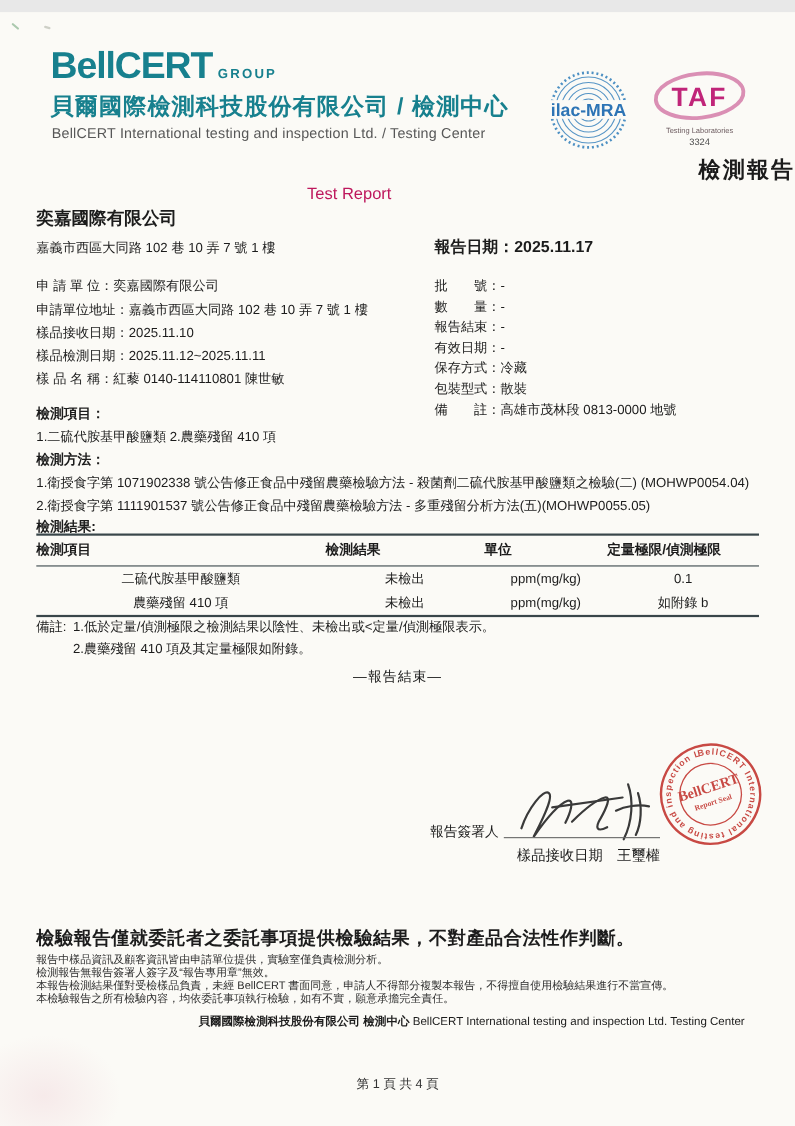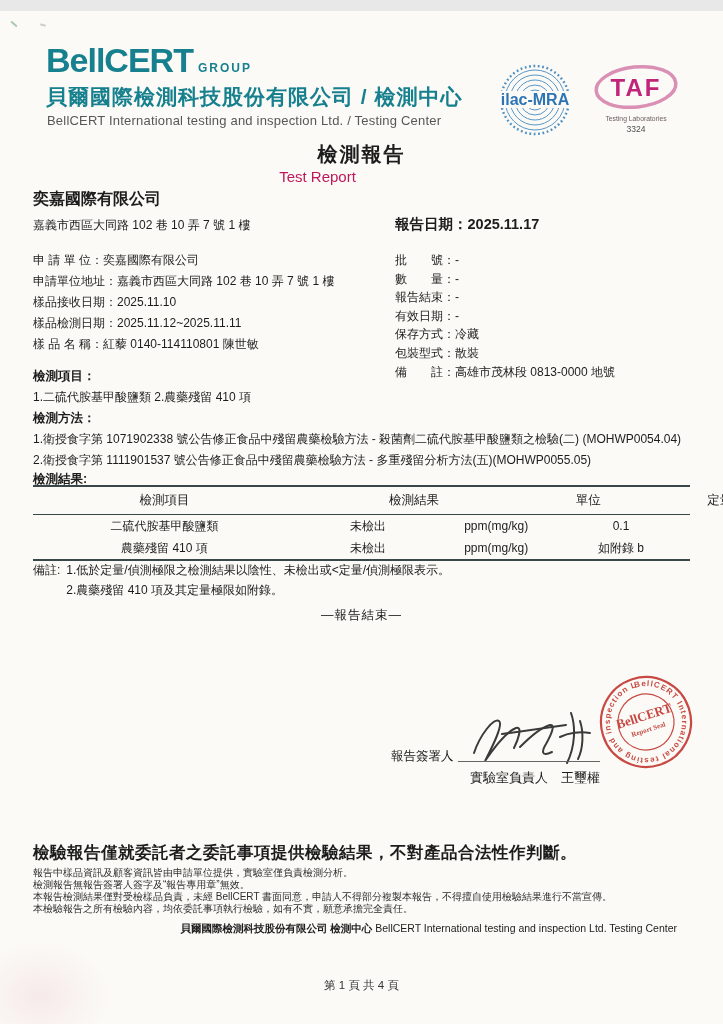--- a/index.html
+++ b/index.html
@@ -13,42 +13,42 @@
     font-family:"Liberation Sans","DejaVu Sans",sans-serif;color:var(--ink);
     overflow:hidden;margin:11px auto;padding-left:40px;
   }
   .abs{position:absolute;}
   
   .brand{left:46px;top:30px;color:var(--teal);font-weight:bold;font-size:34px;letter-spacing:-1px;}
   .brand .grp{font-size:12px;letter-spacing:2px;font-weight:bold;margin-left:5px;}
   .co-zh{left:46px;top:72px;color:var(--teal);font-weight:bold;font-size:21px;letter-spacing:1px;}
   .co-en{left:47px;top:102px;color:var(--gray);font-size:13px;letter-spacing:.2px;}
   
-  .title-zh{left:0;top:130px;width:723px;text-align:center;font-size:20px;font-weight:bold;letter-spacing:2px;}
+  .title-zh{left:0;top:130px;width:723px;text-align:right;font-size:20px;font-weight:bold;letter-spacing:2px;}
   .title-en{left:0;top:157px;width:635px;text-align:center;font-size:15px;font-weight:500;color:#be185d;}
   
   .client-name{left:33px;top:178px;font-size:16px;font-weight:bold;}
   .client-addr{left:33px;top:206px;font-size:12px;}
   .rep-no{left:395px;top:180px;font-size:14.5px;font-weight:bold;}
   .rep-date{left:395px;top:204px;font-size:14.5px;font-weight:bold;}
   
   .info-l{left:33px;top:239px;font-size:12px;line-height:21px;width:360px;}
   .info-r{left:395px;top:240px;font-size:12px;line-height:18.6px;width:320px;}
   .info-line span{white-space:pre;}
   
   .h-items{left:33px;top:357px;font-size:12.5px;font-weight:bold;}
   .l-items{left:33px;top:378px;font-size:12px;}
   .h-methods{left:33px;top:399px;font-size:12.5px;font-weight:bold;}
   .l-m1{left:33px;top:420px;font-size:12px;}
   .l-m2{left:33px;top:441px;font-size:12px;}
   .h-results{left:33px;top:460px;font-size:12.5px;font-weight:bold;}
   
   .results-table{left:33px;top:474px;width:657px;border-top:2px solid var(--rule);border-bottom:2px solid var(--rule);}
   .rt-head{display:grid;grid-template-columns:40% 22% 17% 21%;height:28px;align-items:center;
-    text-align:center;font-size:12.5px;font-weight:normal;border-bottom:1.5px solid var(--rule);gap:46px;}
+    font-size:12.5px;font-weight:bold;border-bottom:1.5px solid var(--rule);}
   .rt-row{display:grid;grid-template-columns:40% 22% 17% 21%;height:22px;align-items:center;
     text-align:center;font-size:12px;}
   
   .notes{left:33px;top:549px;font-size:12px;line-height:20px;display:flex;}
   .notes .nl{margin-left:6px;}
   .end-mark{left:0;top:596px;width:723px;text-align:center;font-size:12.5px;letter-spacing:1px;}
   
   .sig-area{left:0;top:660px;width:723px;height:160px;}
   .sig-label{position:absolute;left:391px;top:77px;font-size:12.5px;}
   .sig-line{position:absolute;left:458px;top:90px;width:142px;border-top:1px solid #666;}
@@ -170,21 +170,21 @@
       <g fill="none" stroke="#3a3a3a" stroke-width="2" stroke-linecap="round">
         <path d="M6,46 C12,28 26,10 31,14 C36,18 22,44 17,54 C28,38 40,24 48,21 C55,19 50,33 46,41"></path>
         <path d="M34,27 L98,18"></path>
         <path d="M52,40 C62,30 74,20 82,18 C88,17 83,28 78,37 C73,45 74,50 84,45"></path>
         <path d="M103,6 C108,20 107,40 99,56"></path>
         <path d="M92,30 C100,26 112,24 122,26"></path>
         <path d="M112,14 C116,26 115,42 110,52"></path>
       </g>
     </svg>
     <div class="sig-line"></div>
-    <div class="sig-name">實驗室負責人　王璽權</div>
+    <div class="sig-name">樣品接收日期　王璽權</div>
     <svg class="seal-svg" width="96" height="96" viewBox="0 0 96 96">
       <defs>
           <path id="ringpath" d="M 48,12 a 36,36 0 1,1 -0.01,0"></path>
         </defs>
       <circle cx="48" cy="48" r="45" fill="none" stroke="#c43b35" stroke-width="2.2"></circle>
       <circle cx="48" cy="48" r="28" fill="none" stroke="#c43b35" stroke-width="1.2"></circle>
       <text font-size="8" font-weight="bold" fill="#c43b35" letter-spacing="1">
         <textPath href="#ringpath">BellCERT International testing and inspection Ltd</textPath>
       </text>
       <text x="48" y="46" text-anchor="middle" font-size="13" font-weight="bold" fill="#c43b35" font-family="Liberation Serif, serif">BellCERT</text>

